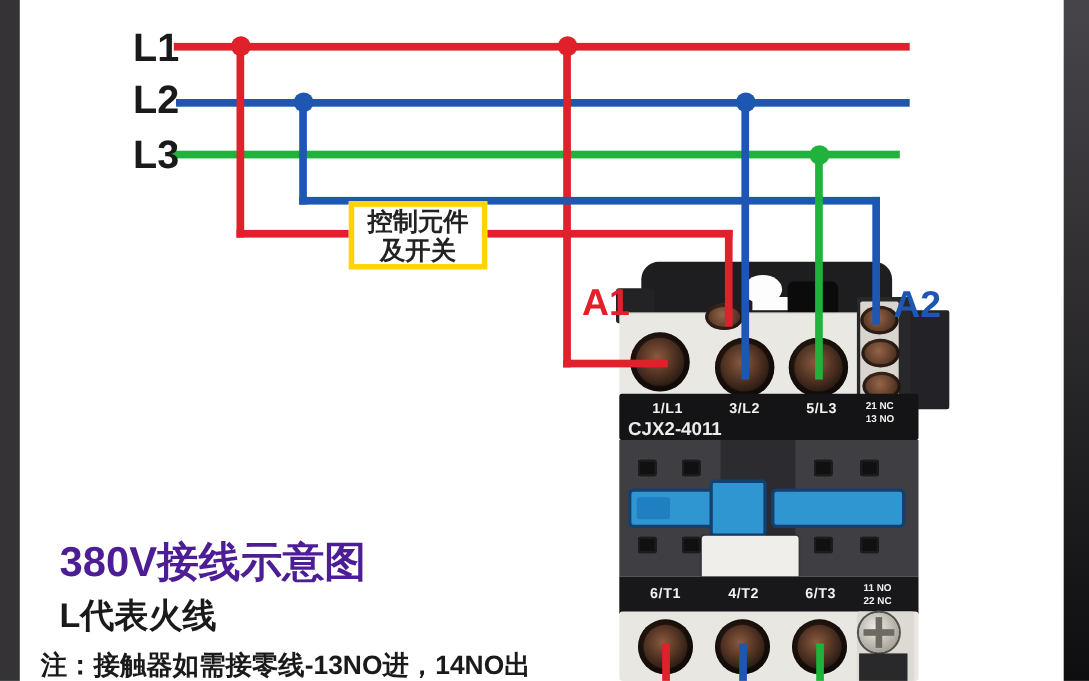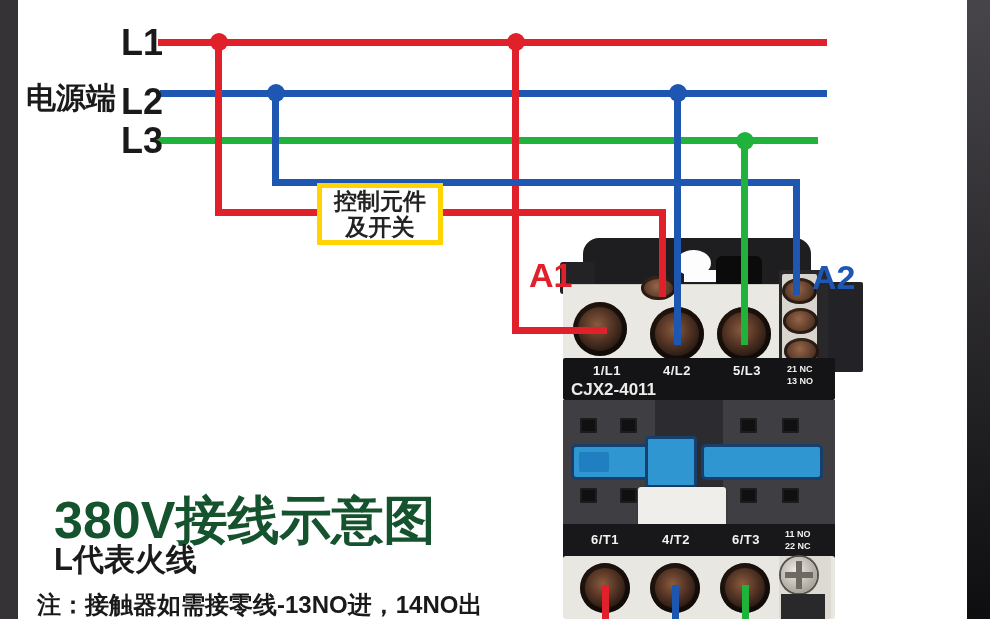--- a/index.html
+++ b/index.html
@@ -70,24 +70,24 @@
     align-items:center; justify-content:center;margin-top:18px; }
   .control-box span { font-size:23px; line-height:26px; font-weight:600; color:#222; white-space:nowrap; }
   .coil-box { position:absolute; left:826px; top:28px; width:134px; height:82px; background:var(--coil-box-blue);
     z-index:40; display:flex; flex-direction:column; align-items:center; justify-content:center; }
   .coil-box span { color:#fff; font-size:28px; line-height:37px; font-weight:bold; white-space:nowrap; }
 
   
   .t { position:absolute; color:#1a1a1a; z-index:50; white-space:nowrap; }
   .lbl-power { left:26px; top:78px; font-size:30px; font-weight:600; }
   .lbl-phase { left:121px; font-size:36px; font-weight:bold; }
-  .lbl-l1 { top:22px; } .lbl-l2 { top:81px;text-align:center; } .lbl-l3 { top:120px; }
+  .lbl-l1 { top:22px; } .lbl-l2 { top:70px;text-align:center; } .lbl-l3 { top:120px; }
   .lbl-a1 { left:529px; top:256px; font-size:34px; font-weight:bold; color:var(--l1-red); }
   .lbl-a2 { left:812px; top:258px; font-size:34px; font-weight:bold; color:var(--l2-blue);text-align:right; }
-  .cap-title { left:54px; top:486px; font-size:52px; font-weight:bold; color:#14532d; }
+  .cap-title { left:54px; top:486px; font-size:38px; font-weight:bold; color:#4c1d95; }
   .cap-sub   { left:54px; top:539px; font-size:31px; font-weight:600; }
   .cap-note  { left:37px; top:589px; font-size:24px; font-weight:600; }
 </style>
 </head>
 <body>
 
 <div class="stage">
 
   <div class="edge left"></div>
   <div class="edge right"></div>
@@ -105,21 +105,21 @@
     <div class="screw-big s-5l3"></div>
     <div class="ct-aux-block"></div>
     <div class="ct-aux-white"></div>
     <div class="ct-right-nub"></div>
     <div class="screw-sm s-a2"></div>
     <div class="screw-sm s-x1"></div>
     <div class="screw-sm s-x2"></div>
 
     <div class="ct-band1">
       <span class="band-lbl" style="left:30px; top:5px;">1/L1</span>
-      <span class="band-lbl" style="left:100px; top:5px;">4/L2</span>
+      <span class="band-lbl" style="left:100px; top:5px;">3/L2</span>
       <span class="band-lbl" style="left:170px; top:5px;">5/L3</span>
       <span class="model-lbl" style="left:8px; top:22px;">CJX2-4011</span>
       <span class="band-lbl small" style="left:224px; top:6px;">21 NC</span>
       <span class="band-lbl small" style="left:224px; top:18px;">13 NO</span>
     </div>
 
     <div class="ct-body">
       <div class="col"></div>
       <div class="hole" style="left:17px; top:18px;"></div>
       <div class="hole" style="left:57px; top:18px;"></div>
@@ -183,21 +183,20 @@
   <div class="dot blue" style="left:267px; top:84px;"></div>
   <div class="dot blue" style="left:669px; top:84px;"></div>
   <div class="dot green" style="left:736px; top:132px;"></div>
 
   <div class="control-box">
     <span>控制元件</span>
     <span>及开关</span>
   </div>
 
 
-  <div class="t lbl-power">电源端</div>
   <div class="t lbl-phase lbl-l1">L1</div>
   <div class="t lbl-phase lbl-l2">L2</div>
   <div class="t lbl-phase lbl-l3">L3</div>
   <div class="t lbl-a1">A1</div>
   <div class="t lbl-a2">A2</div>
   <div class="t cap-title">380V接线示意图</div>
   <div class="t cap-sub">L代表火线</div>
   <div class="t cap-note">注：接触器如需接零线-13NO进，14NO出</div>
 
 </div>

